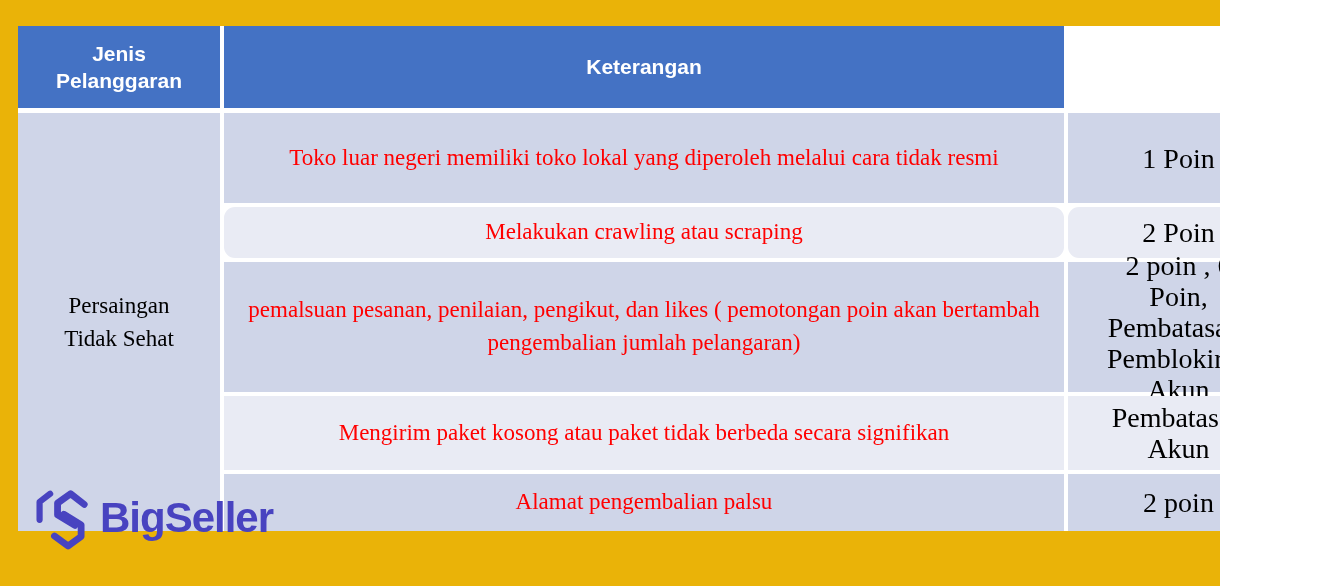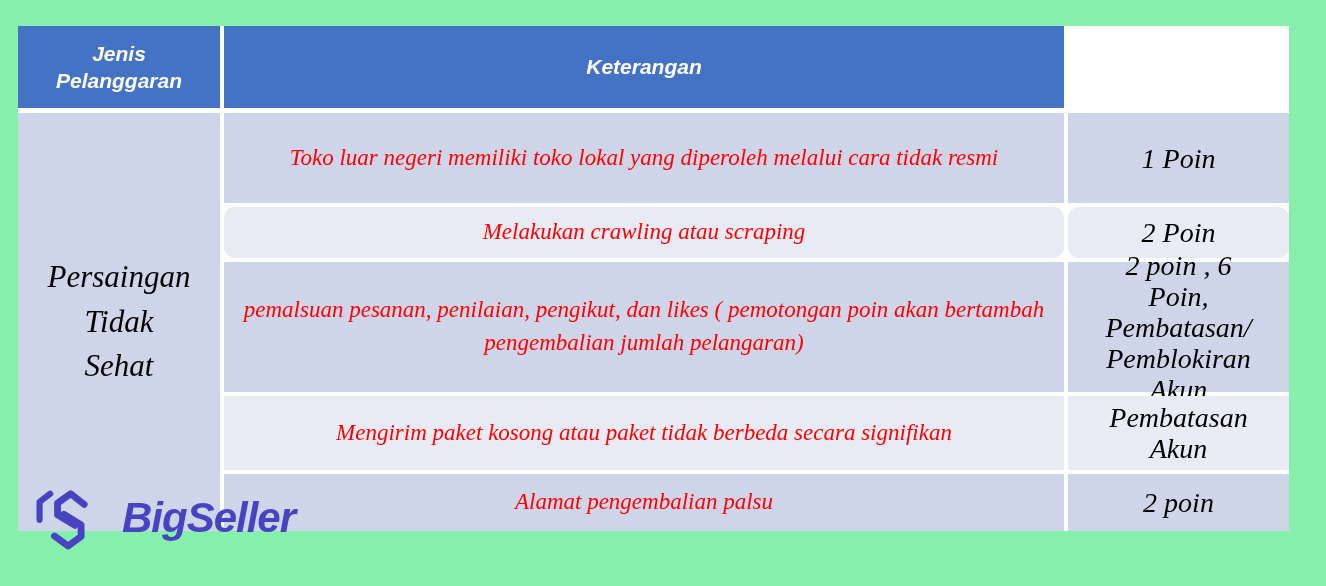--- a/index.html
+++ b/index.html
@@ -1,22 +1,21 @@
 <!DOCTYPE html>
 <html><head>
 <meta charset="utf-8">
 <style>
   html,body{margin:0;padding:0;background:#fff;}
   .canvas{
     position:relative;
-    width:1326px;height:586px;
-    background:#86efac;
+    width:1220px;height:586px;
+    background:#eab308;
     font-family:"Liberation Serif", serif;
     overflow:hidden;
-    font-style:italic;
   }
   .tbl{
     position:absolute;left:18px;top:26px;
     display:grid;
     grid-template-columns:202px 4px 840px 4px 221px;
     grid-template-rows:82px 5px 90px 4px 51px 4px 130px 4px 74px 4px 57px;
     background:#ffffff;
   }
   .cell{
     display:flex;align-items:center;justify-content:center;
@@ -31,21 +30,21 @@
     font-size:21px;
     line-height:1.3;
   }
   .hdr.c1{grid-column:1;grid-row:1;padding:0 26px;}
   .hdr.c2{grid-column:3;grid-row:1;text-align:right;}
   .hdr.c3{grid-column:5;grid-row:1;}
   .cat{
     grid-column:1;grid-row:3 / 12;
     background:#CFD5E8;
     color:#000000;
-    font-size:31px;
+    font-size:23px;
     line-height:1.45;
     padding:0 30px;
   }
   .dark{background:#CFD5E8;}
   .light{background:#E9EBF4;}
   .ket{
     grid-column:3;
     color:#FF0000;
     font-size:23px;
     line-height:1.43;
@@ -58,21 +57,21 @@
     line-height:31px;
     padding:8px 28px;
   }
   .r1{grid-row:3;}
   .r2{grid-row:5;border-radius:11px;}
   .r3{grid-row:7;}
   .r4{grid-row:9;}
   .r5{grid-row:11;}
   .logo{
     position:absolute;left:34px;top:482px;
-    display:flex;align-items:center;gap:26px;
+    display:flex;align-items:center;gap:4px;
     z-index:5;
   }
   .logo-icon{width:62px;height:72px;display:block;}
   .logo-text{
     font-family:"Liberation Sans", sans-serif;
     font-weight:bold;
     font-size:42px;
     letter-spacing:-1px;
     color:#4843C0;
     line-height:1;

